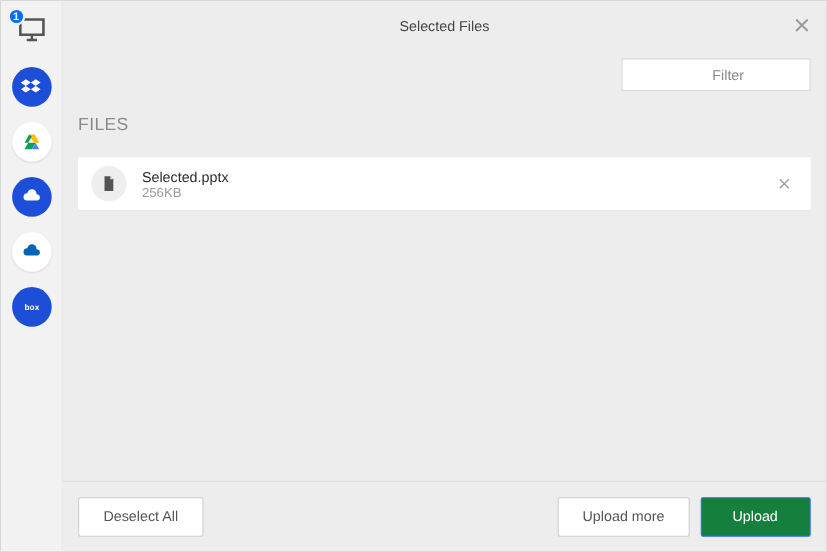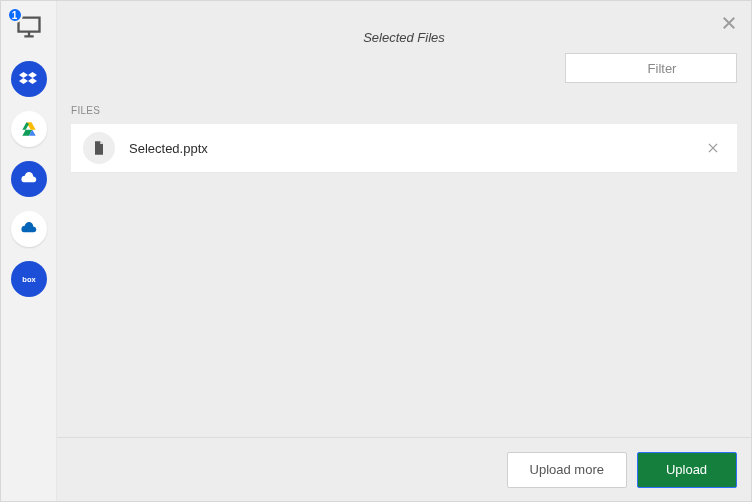--- a/index.html
+++ b/index.html
@@ -69,25 +69,24 @@
   .main {
     flex: 1;
     background: #ededed;
     display: flex;
     flex-direction: column;
   }
   .header {
     position: relative;
     height: 44px;
     display: flex;
-    align-items: flex-end;
+    align-items: center;
     justify-content: center;
     color: #444;
     font-size: 13px;
-    font-style: italic;
   }
   .close-btn {
     position: absolute;
     right: 10px;
     top: 10px;
     width: 24px; height: 24px;
     display: flex; align-items: center; justify-content: center;
     cursor: pointer;
   }
   .close-btn svg { width: 18px; height: 18px; stroke: #9b9b9b; stroke-width: 2.4; }
@@ -111,23 +110,23 @@
     outline: none;
     flex: 1;
     text-align: center;
     font-size: 13px;
     color: #555;
     background: transparent;
   }
   .filter-box input::placeholder { color: #888; }
   .section-label {
     color: #8a8a8a;
-    font-size: 10px;
+    font-size: 16px;
     letter-spacing: 0.3px;
-    padding: 12px 14px 8px 14px;
+    padding: 12px 14px 20px 14px;
   }
   .file-list {
     padding: 0 14px;
   }
   .file-row {
     background: #fff;
     height: 48px;
     display: flex;
     align-items: center;
     padding: 0 12px;
@@ -260,31 +259,33 @@
     <div class="file-list">
       <div class="file-row">
         <div class="file-thumb">
           <svg viewBox="0 0 24 24">
               <path d="M6 2h8l4 4v16H6z"></path>
               <path d="M14 2v4h4" fill="#eee"></path>
             </svg>
         </div>
         <div class="file-meta">
           <div class="file-name">Selected.pptx</div>
+          <div class="file-size">256KB</div>
         </div>
         <div class="file-remove">
           <svg viewBox="0 0 24 24">
               <path d="M5 5l14 14M19 5L5 19" fill="none"></path>
             </svg>
         </div>
       </div>
     </div>
 
     <div class="spacer"></div>
 
     <div class="footer">
+      <button class="btn">Deselect All</button>
       <div class="right">
         <button class="btn">Upload more</button>
         <button class="btn primary">Upload</button>
       </div>
     </div>
   </div>
 </div>
 
 </body></html>

